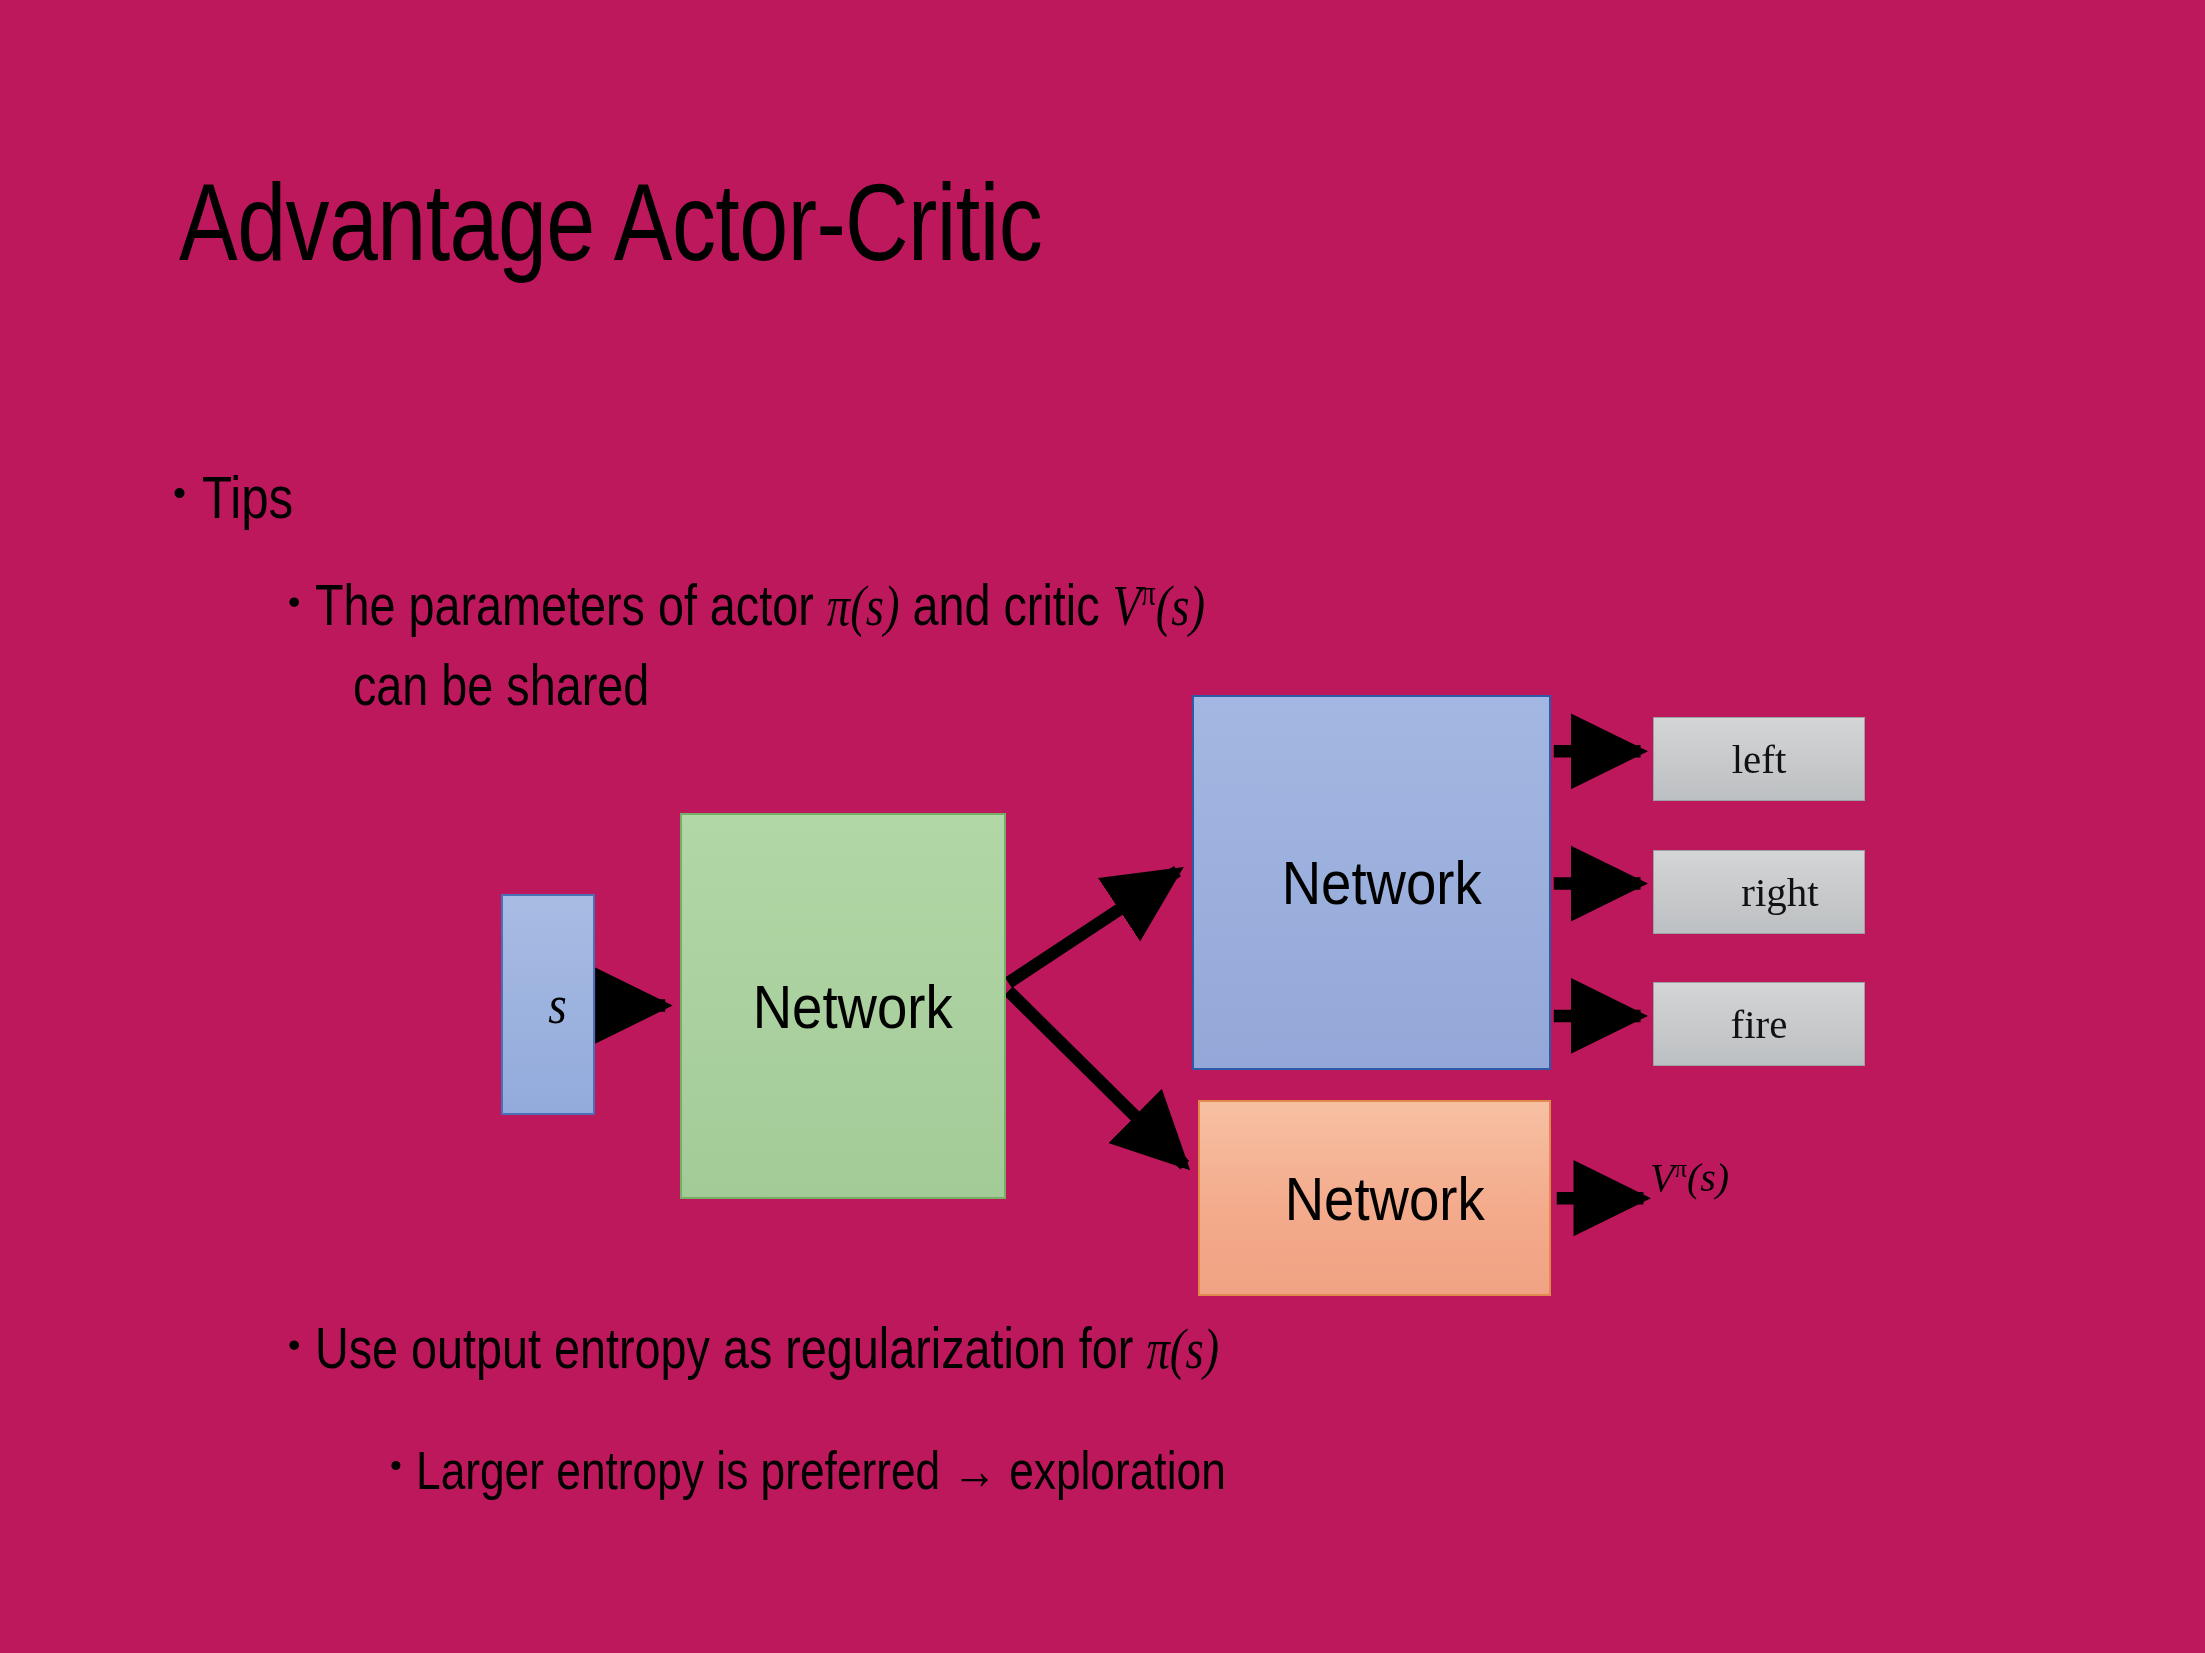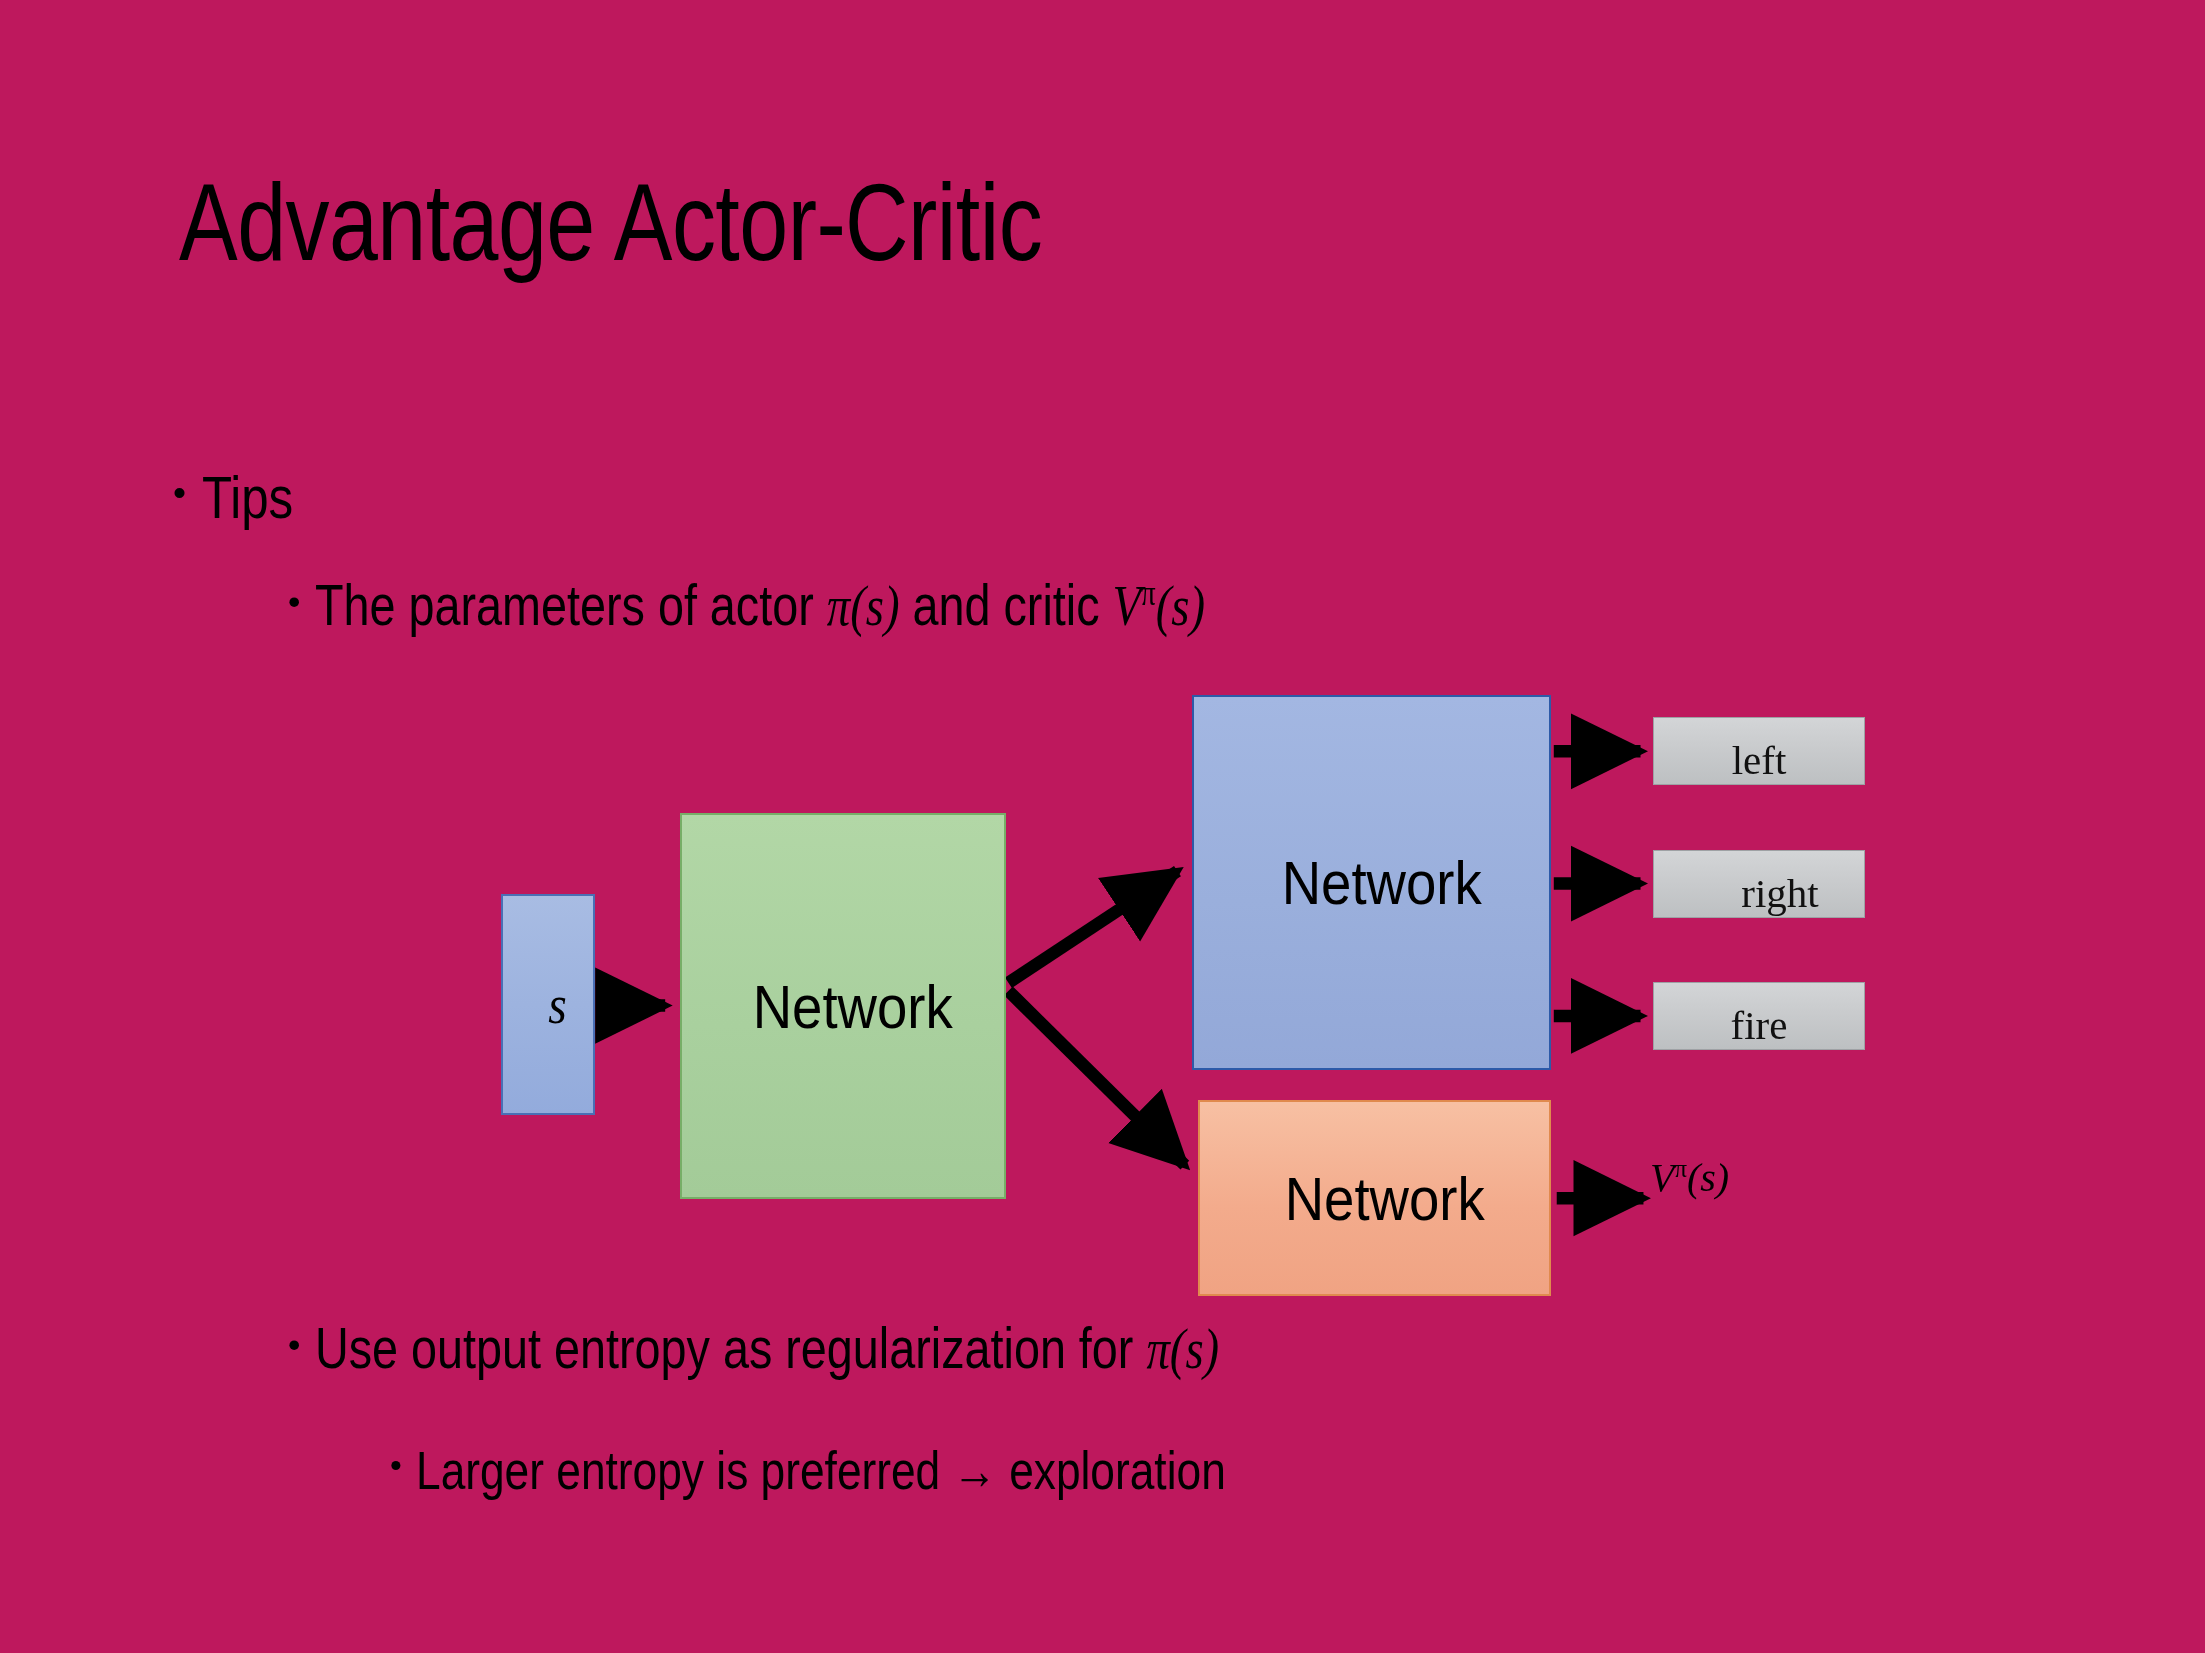--- a/index.html
+++ b/index.html
@@ -127,26 +127,26 @@
     width: 353px; height: 196px;
     background: linear-gradient(180deg,#f7c0a3 0%,#f3ab8c 55%,#f0a383 100%);
     border: 2.2px solid #e08a4e;
     font-size: 62px;
   }
 
   .act {
     position: absolute;
     left: 1653px;
     width: 212px;
-    height: 68px;
+    height: 84px;
     background: linear-gradient(180deg,#d3d5d7 0%,#c9cbcd 45%,#bdc0c2 100%);
     border: 1.5px solid #9ea1a4;
     box-sizing: border-box;
     display: flex;
-    align-items: flex-end;
+    align-items: center;
     justify-content: center;
     font-family: "Liberation Serif", serif;
     font-size: 41px;
     color: #111111;
   }
   #act-left  { top: 717px;  }
   #act-right { top: 850px; padding-left: 42px; }
   #act-fire  { top: 982px; }
 
   #vpi-out {
@@ -171,20 +171,23 @@
   <div id="title">Advantage Actor-Critic</div>
 
   <div class="blt lvl1" id="b-tips">
     <span class="dot">•</span>
     <span class="txt">Tips</span>
   </div>
 
   <div class="blt lvl2" id="b-params">
     <span class="dot">•</span>
     <span class="txt"><span>The parameters of actor </span><span class="mathi">π(s)</span><span>  and critic </span><span class="mathi">V</span><span class="sup">π</span><span class="mathi">(s)</span></span>
+  </div>
+  <div class="blt lvl2" id="b-params2">
+    <span class="txt">can be shared</span>
   </div>
 
   <div class="blt lvl2" id="b-entropy">
     <span class="dot">•</span>
     <span class="txt"><span>Use output entropy as regularization for </span><span class="mathi">π(s)</span></span>
   </div>
 
   <div class="blt lvl3" id="b-larger">
     <span class="dot">•</span>
     <span class="txt">Larger entropy is preferred → exploration</span>

